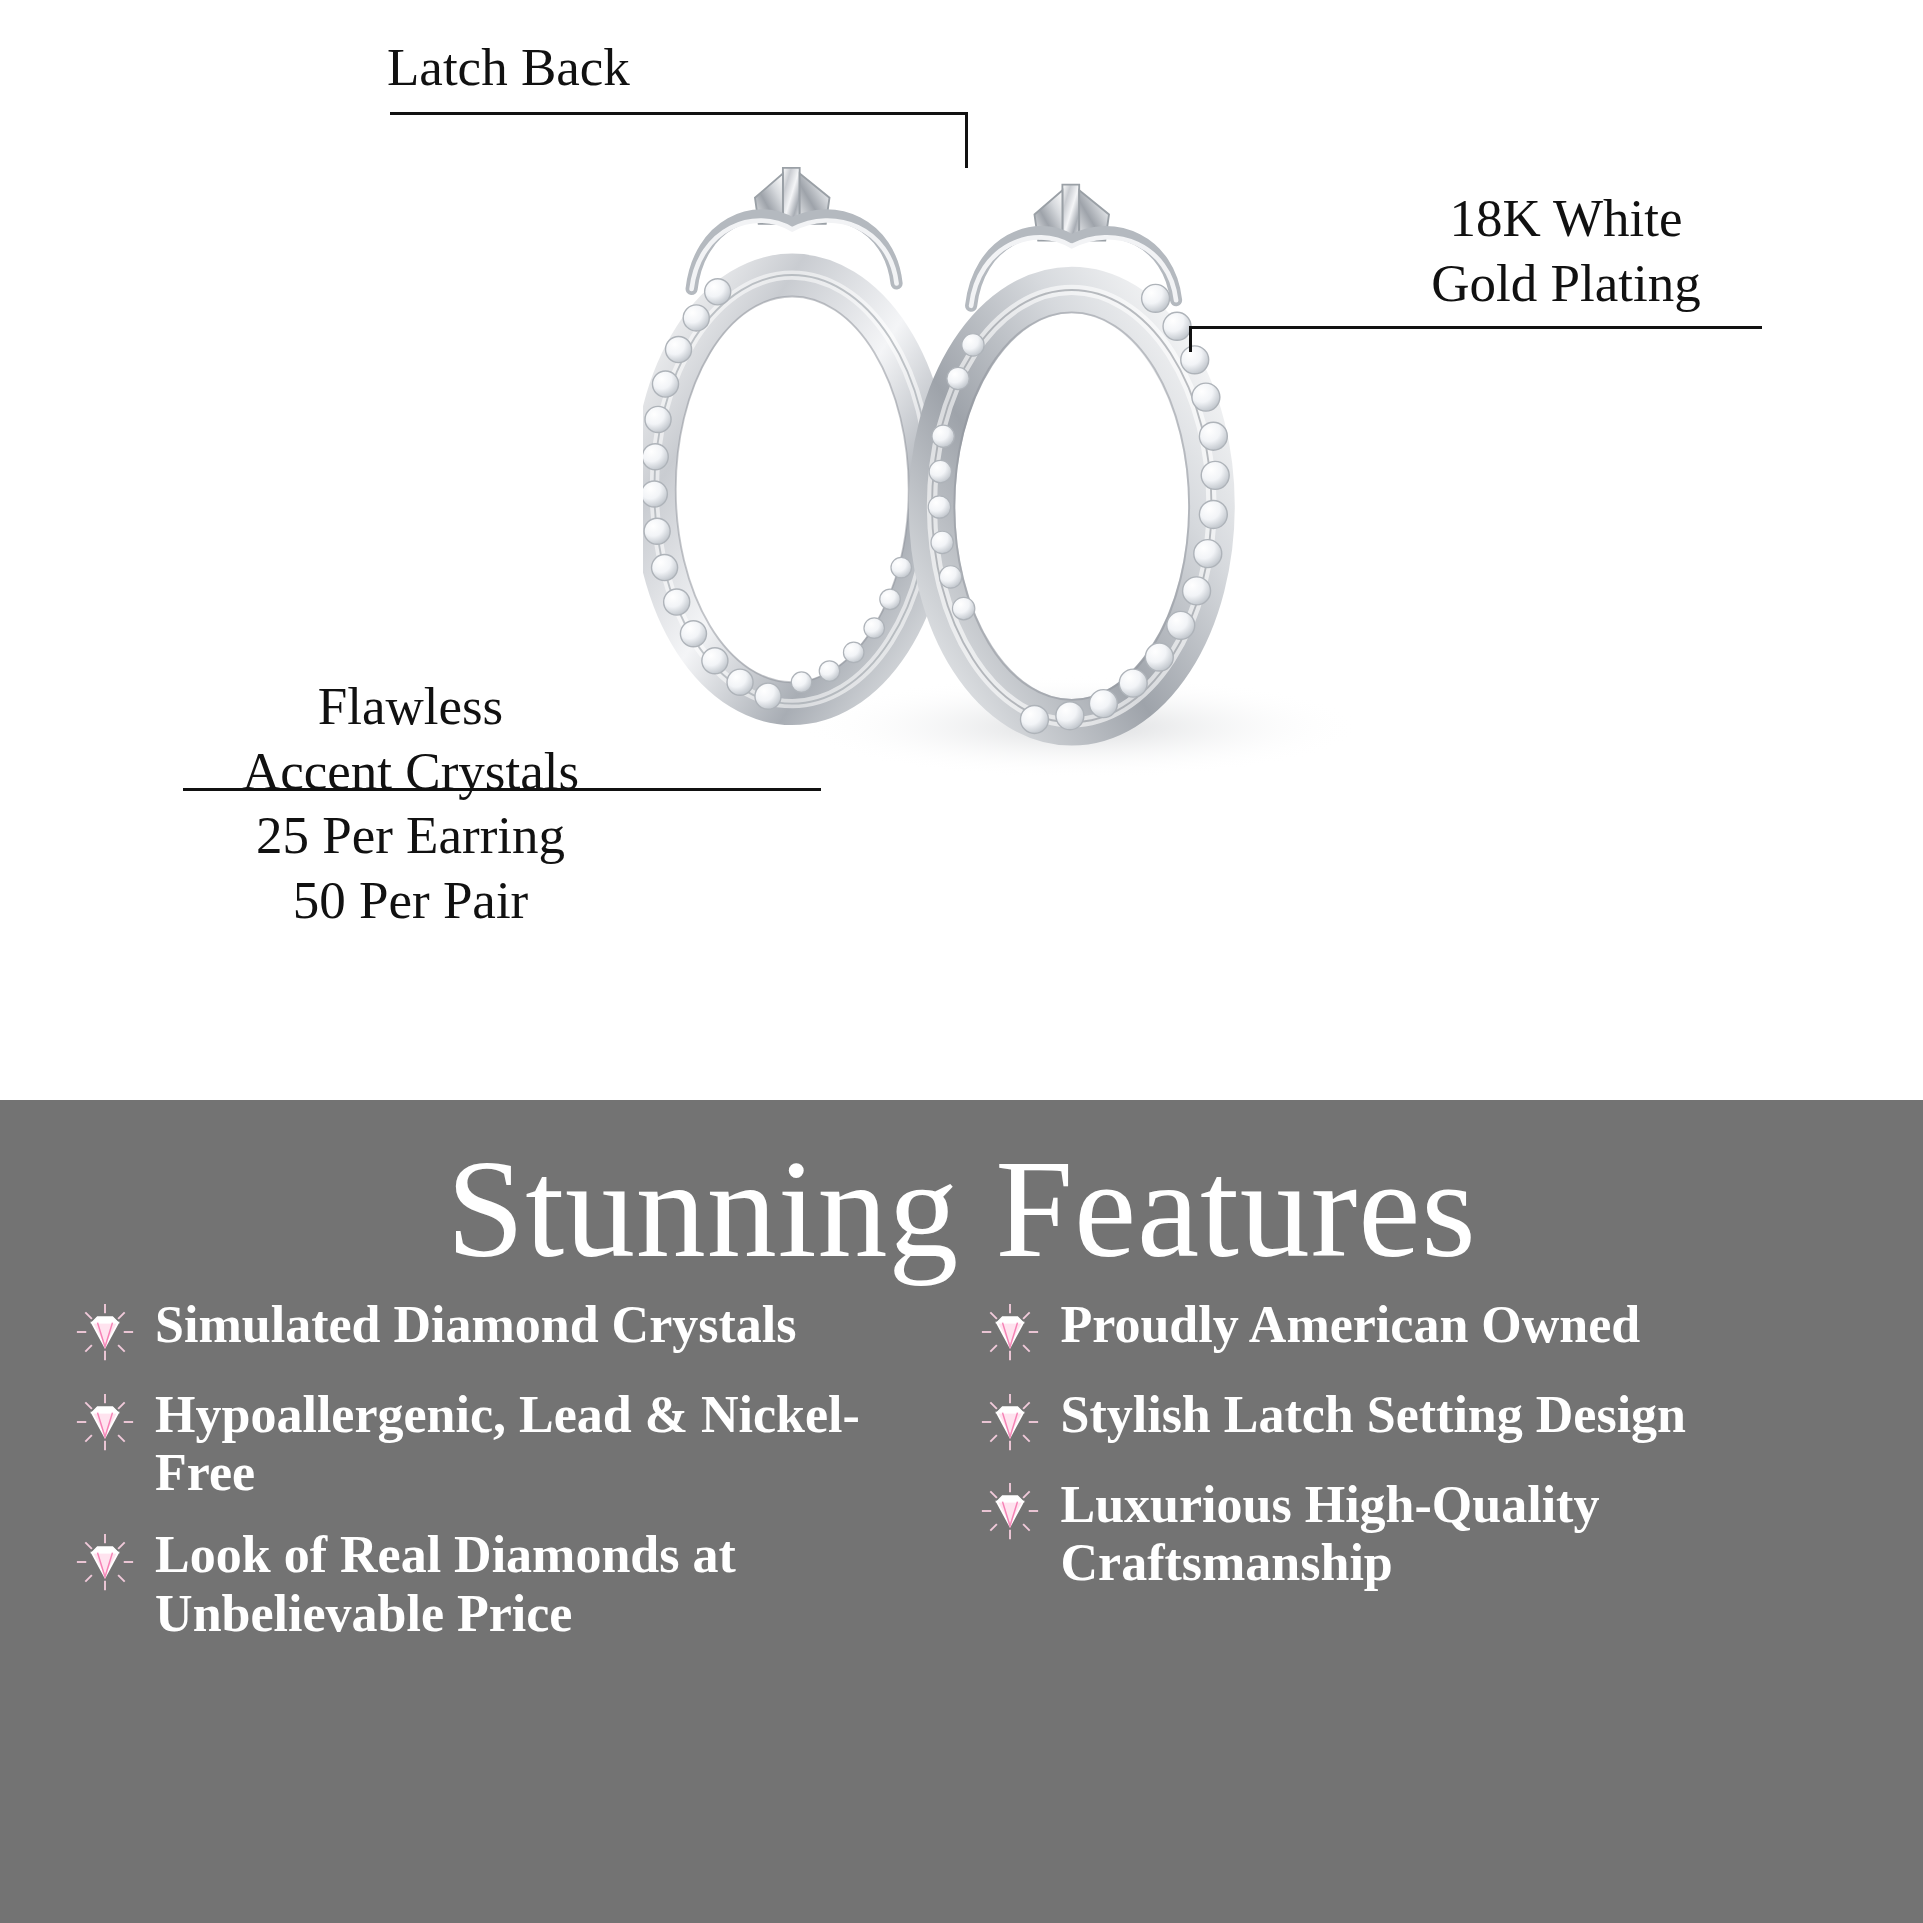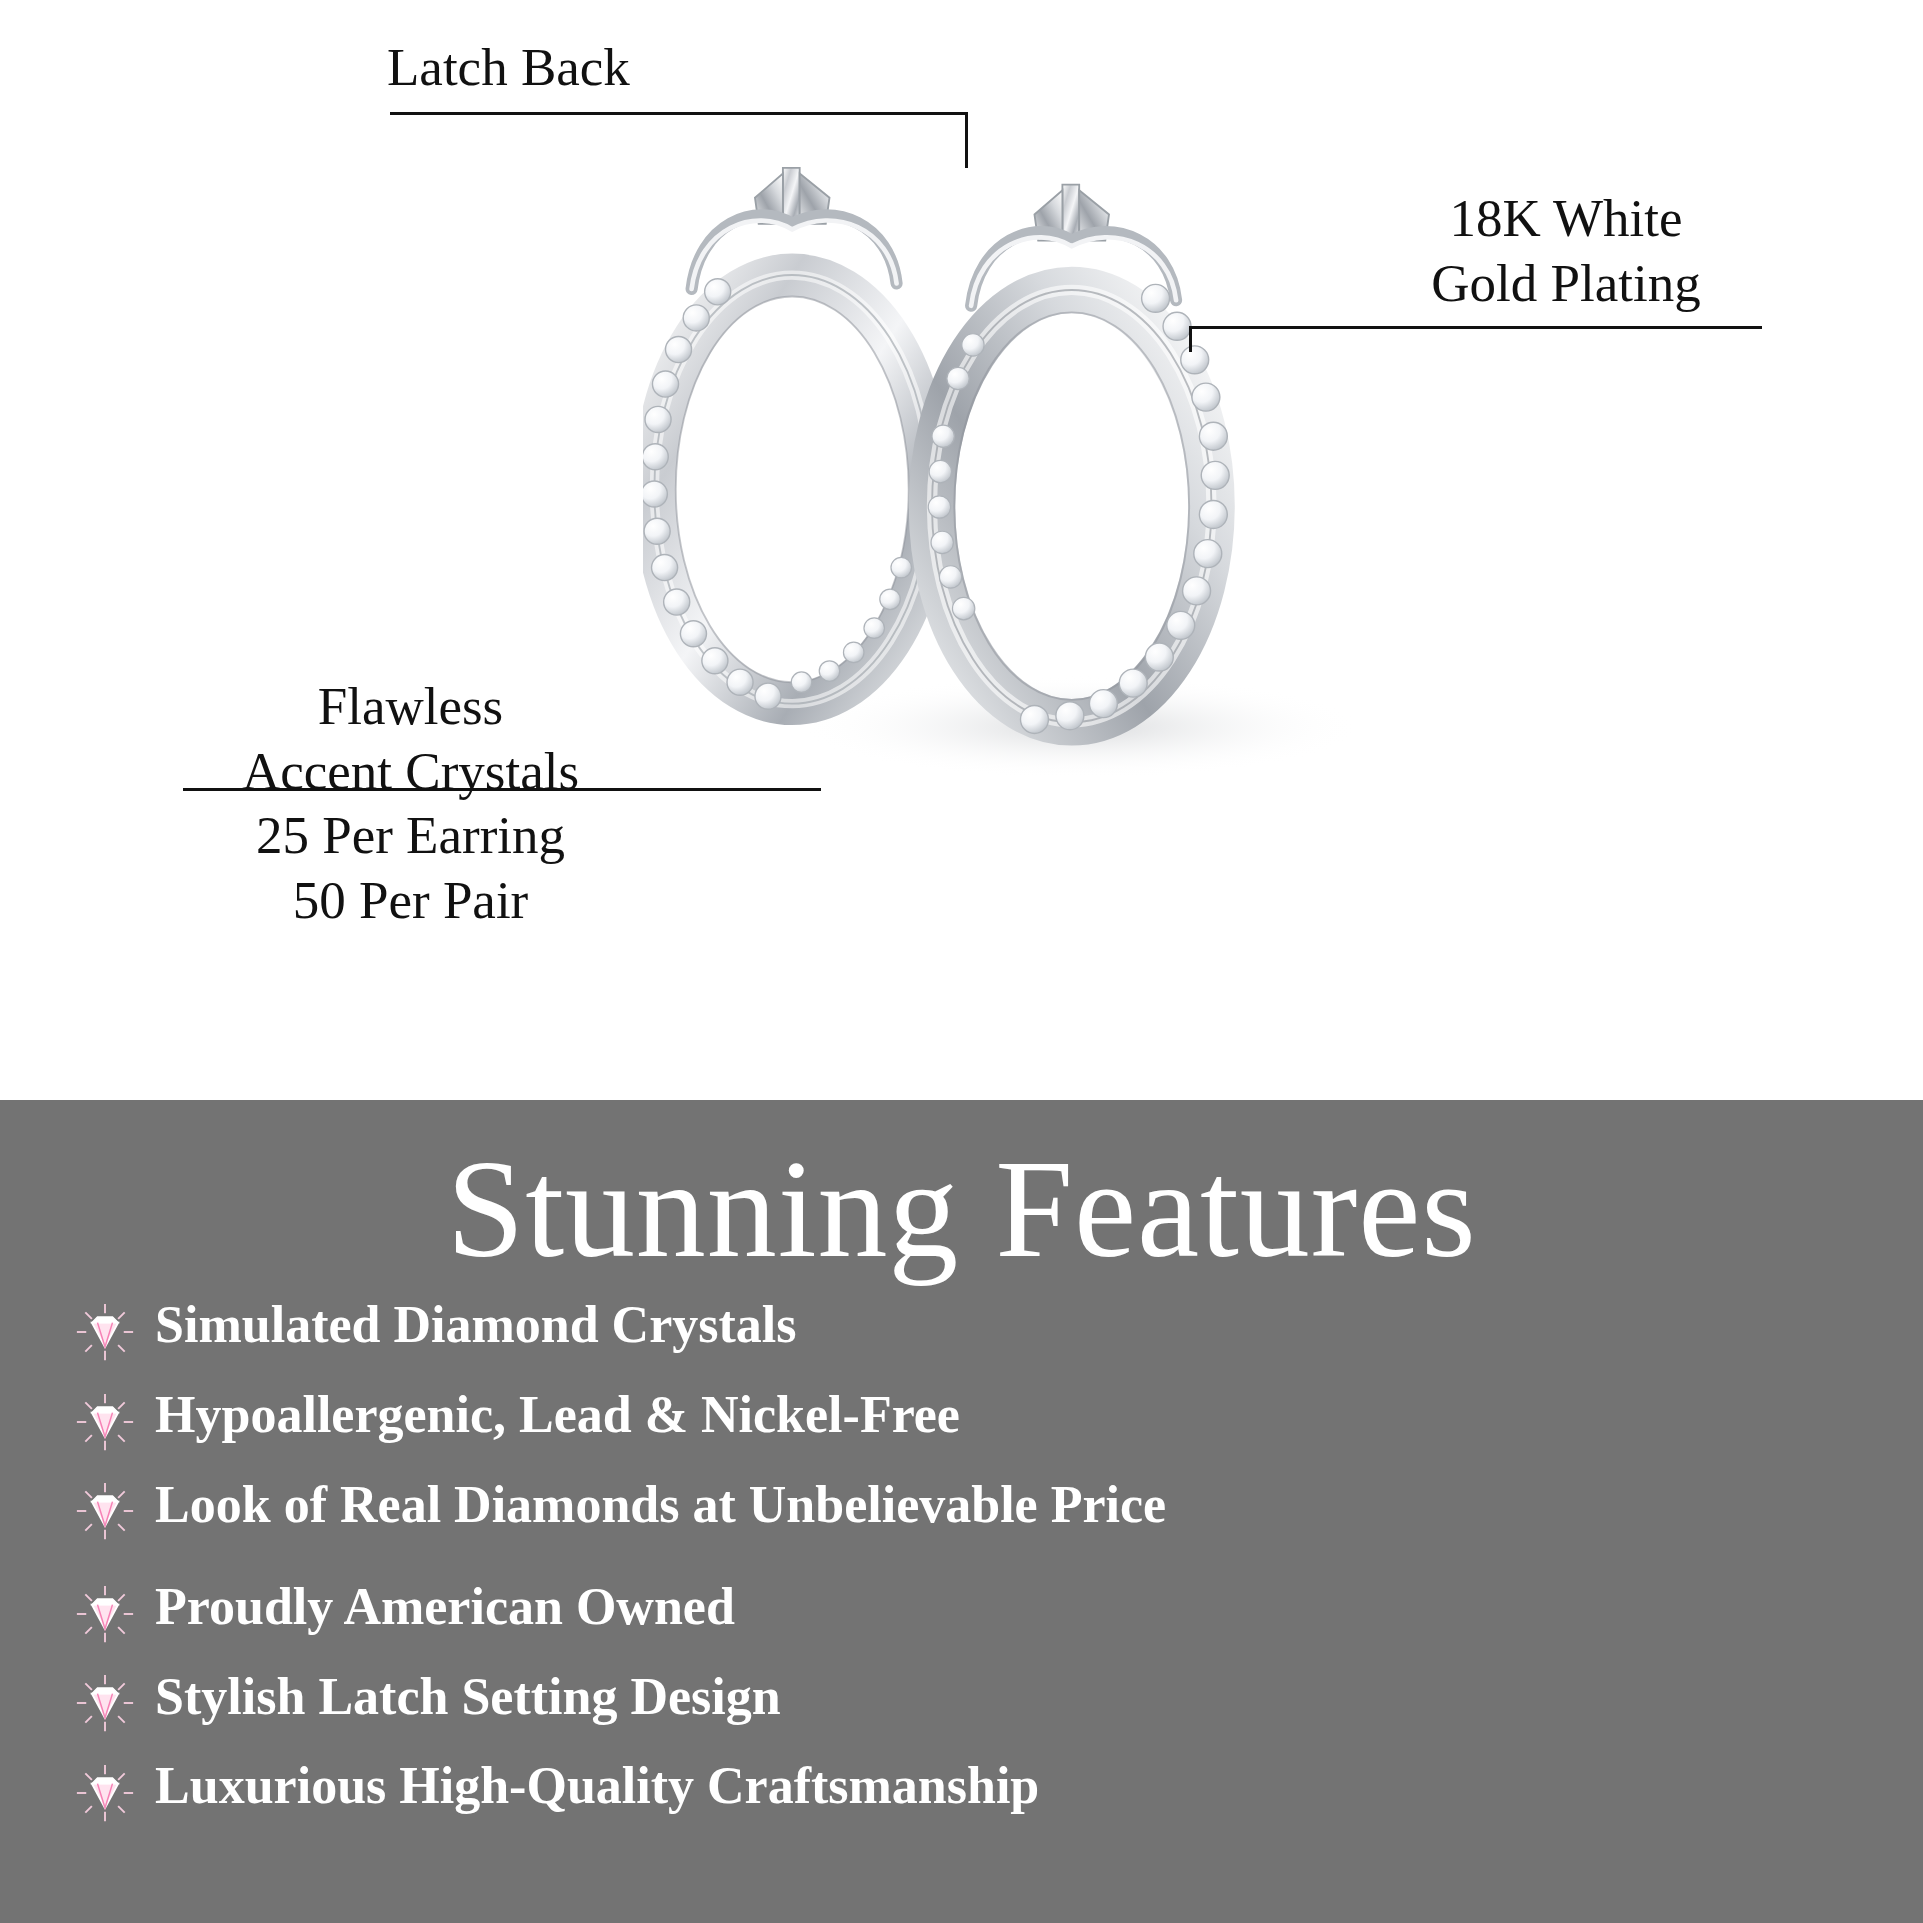--- a/index.html
+++ b/index.html
@@ -101,24 +101,23 @@
     font-family: "Liberation Serif", serif;
     font-size: 140px;
     line-height: 1.0;
     text-align: center;
     letter-spacing: 0.9px;
     margin: 17px 0 17px 0;
     white-space: nowrap;
   }
   .features-grid {
     display: flex;
-    flex-direction: column;
+    flex-direction: row;
     gap: 37px;
     padding: 0 18.6px;
-    text-align: center;
   }
   .features-col {
     flex: 1 1 0;
     display: flex;
     flex-direction: column;
     gap: 24px;
   }
   .feature-item {
     display: flex;
     flex-direction: row;

